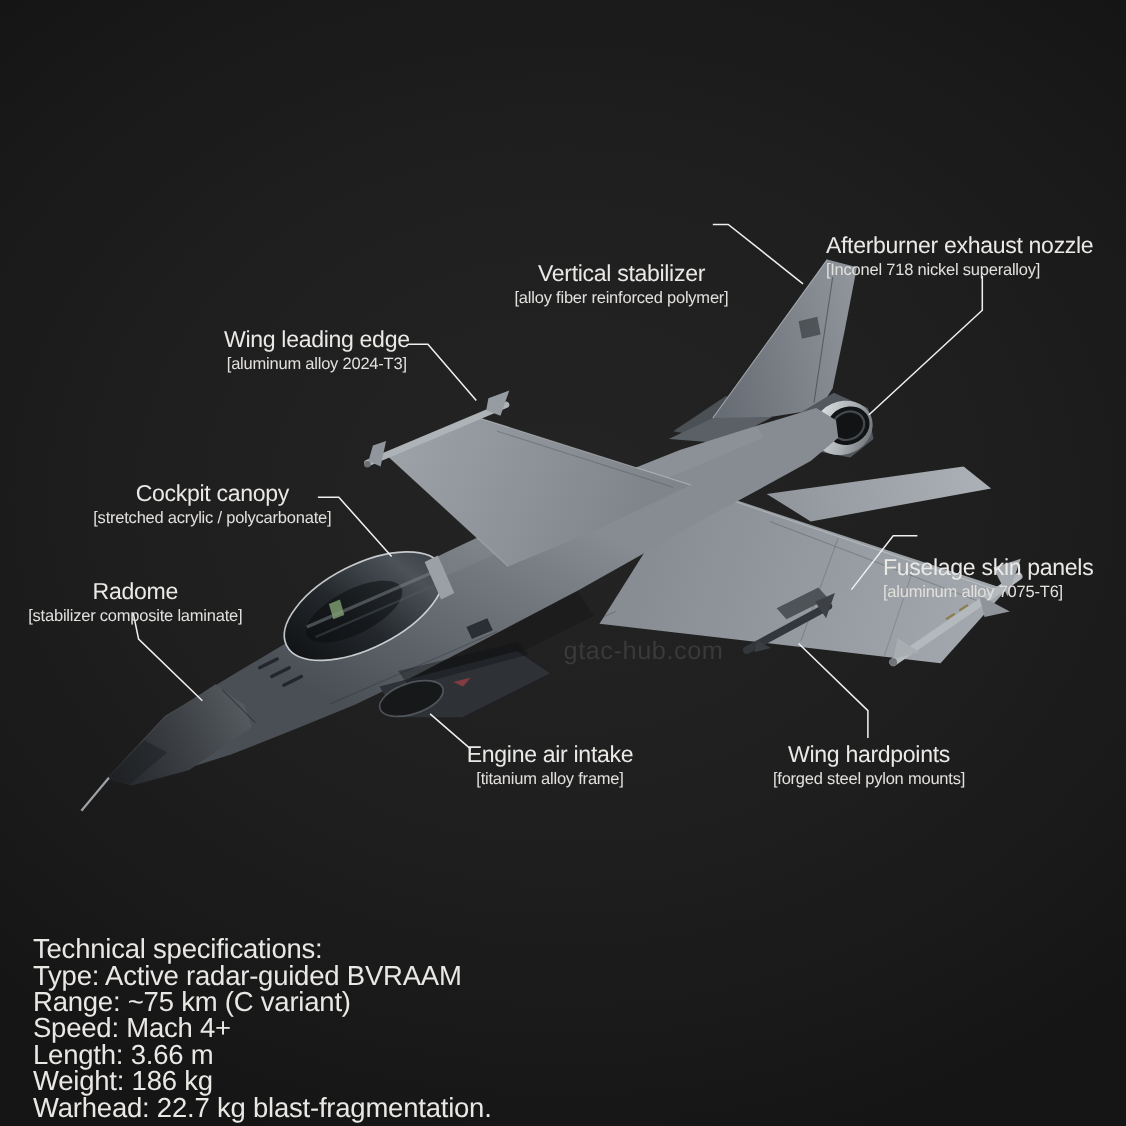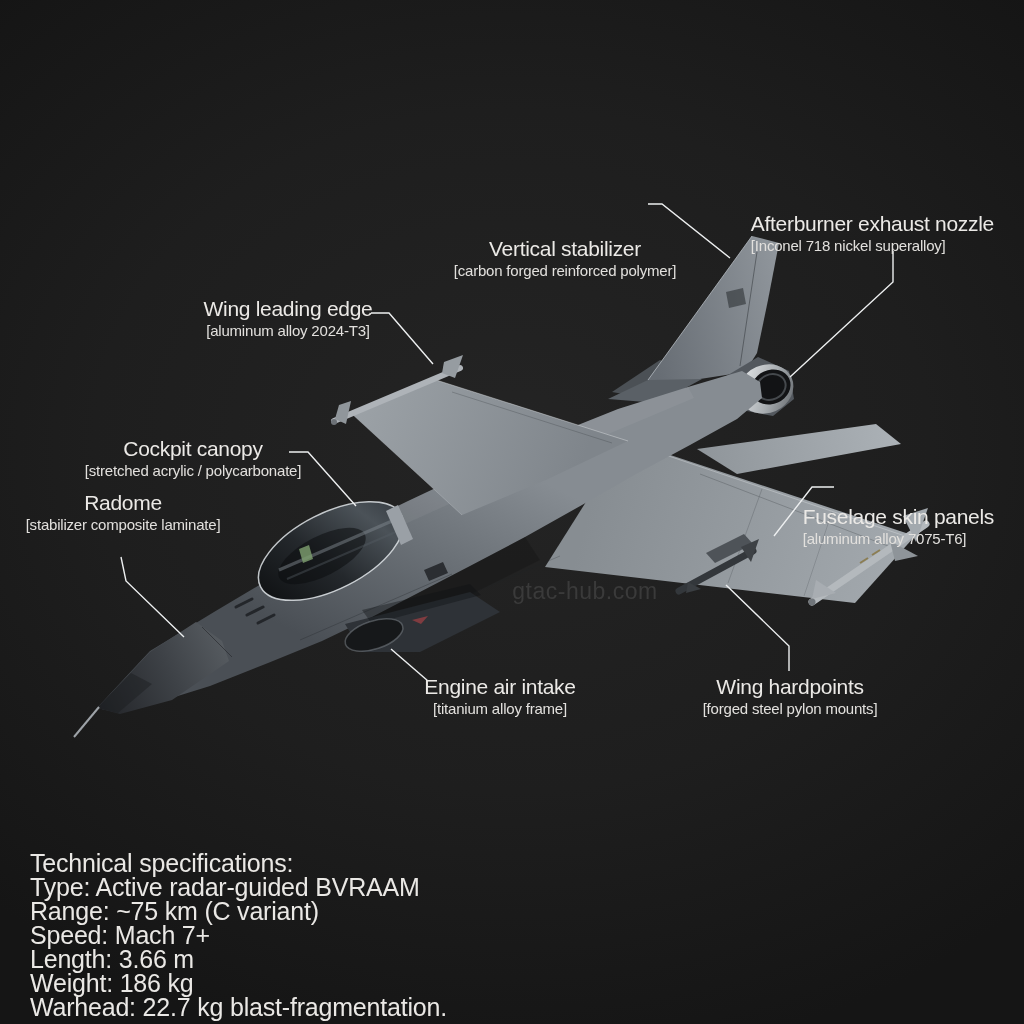--- a/index.html
+++ b/index.html
@@ -172,39 +172,39 @@
       <polyline points="289,452 308,452 356,506"></polyline>
       <polyline points="121,557 126,581 184,637"></polyline>
       <polyline points="834,487 812,487 774,536"></polyline>
       <polyline points="391,649 428,681"></polyline>
       <polyline points="789,671 789,646 726,585"></polyline>
     </g>
   </svg>
 
   <div class="callout center" style="left:565px;top:190px;margin-top:48px;">
     <span class="t">Vertical stabilizer</span>
-    <span class="m">[carbon forged reinforced polymer]</span>
+    <span class="m">[alloy fiber reinforced polymer]</span>
   </div>
 
   <div class="callout right" style="right:30px;top:213px;">
     <span class="t">Afterburner exhaust nozzle</span>
     <span class="m">[Inconel 718 nickel superalloy]</span>
   </div>
 
   <div class="callout center" style="left:288px;top:298px;">
     <span class="t">Wing leading edge</span>
     <span class="m">[aluminum alloy 2024-T3]</span>
   </div>
 
   <div class="callout center" style="left:193px;top:438px;">
     <span class="t">Cockpit canopy</span>
     <span class="m">[stretched acrylic / polycarbonate]</span>
   </div>
 
-  <div class="callout center" style="left:123px;top:492px;text-align:center;">
+  <div class="callout center" style="left:123px;top:528px;text-align:center;">
     <span class="t">Radome</span>
     <span class="m">[stabilizer composite laminate]</span>
   </div>
 
   <div class="callout right" style="right:30px;top:486px;margin-top:20px;">
     <span class="t">Fuselage skin panels</span>
     <span class="m">[aluminum alloy 7075-T6]</span>
   </div>
 
   <div class="callout center" style="left:500px;top:676px;">
@@ -216,19 +216,19 @@
     <span class="t">Wing hardpoints</span>
     <span class="m">[forged steel pylon mounts]</span>
   </div>
 
   <div class="watermark">gtac-hub.com</div>
 
   <div class="specs">
     <div>Technical specifications:</div>
     <div>Type: Active radar-guided BVRAAM</div>
     <div>Range: ~75 km (C variant)</div>
-    <div>Speed: Mach 7+</div>
+    <div>Speed: Mach 4+</div>
     <div>Length: 3.66 m</div>
     <div>Weight: 186 kg</div>
     <div>Warhead: 22.7 kg blast-fragmentation.</div>
   </div>
 
 </div>
 
 </body></html>

